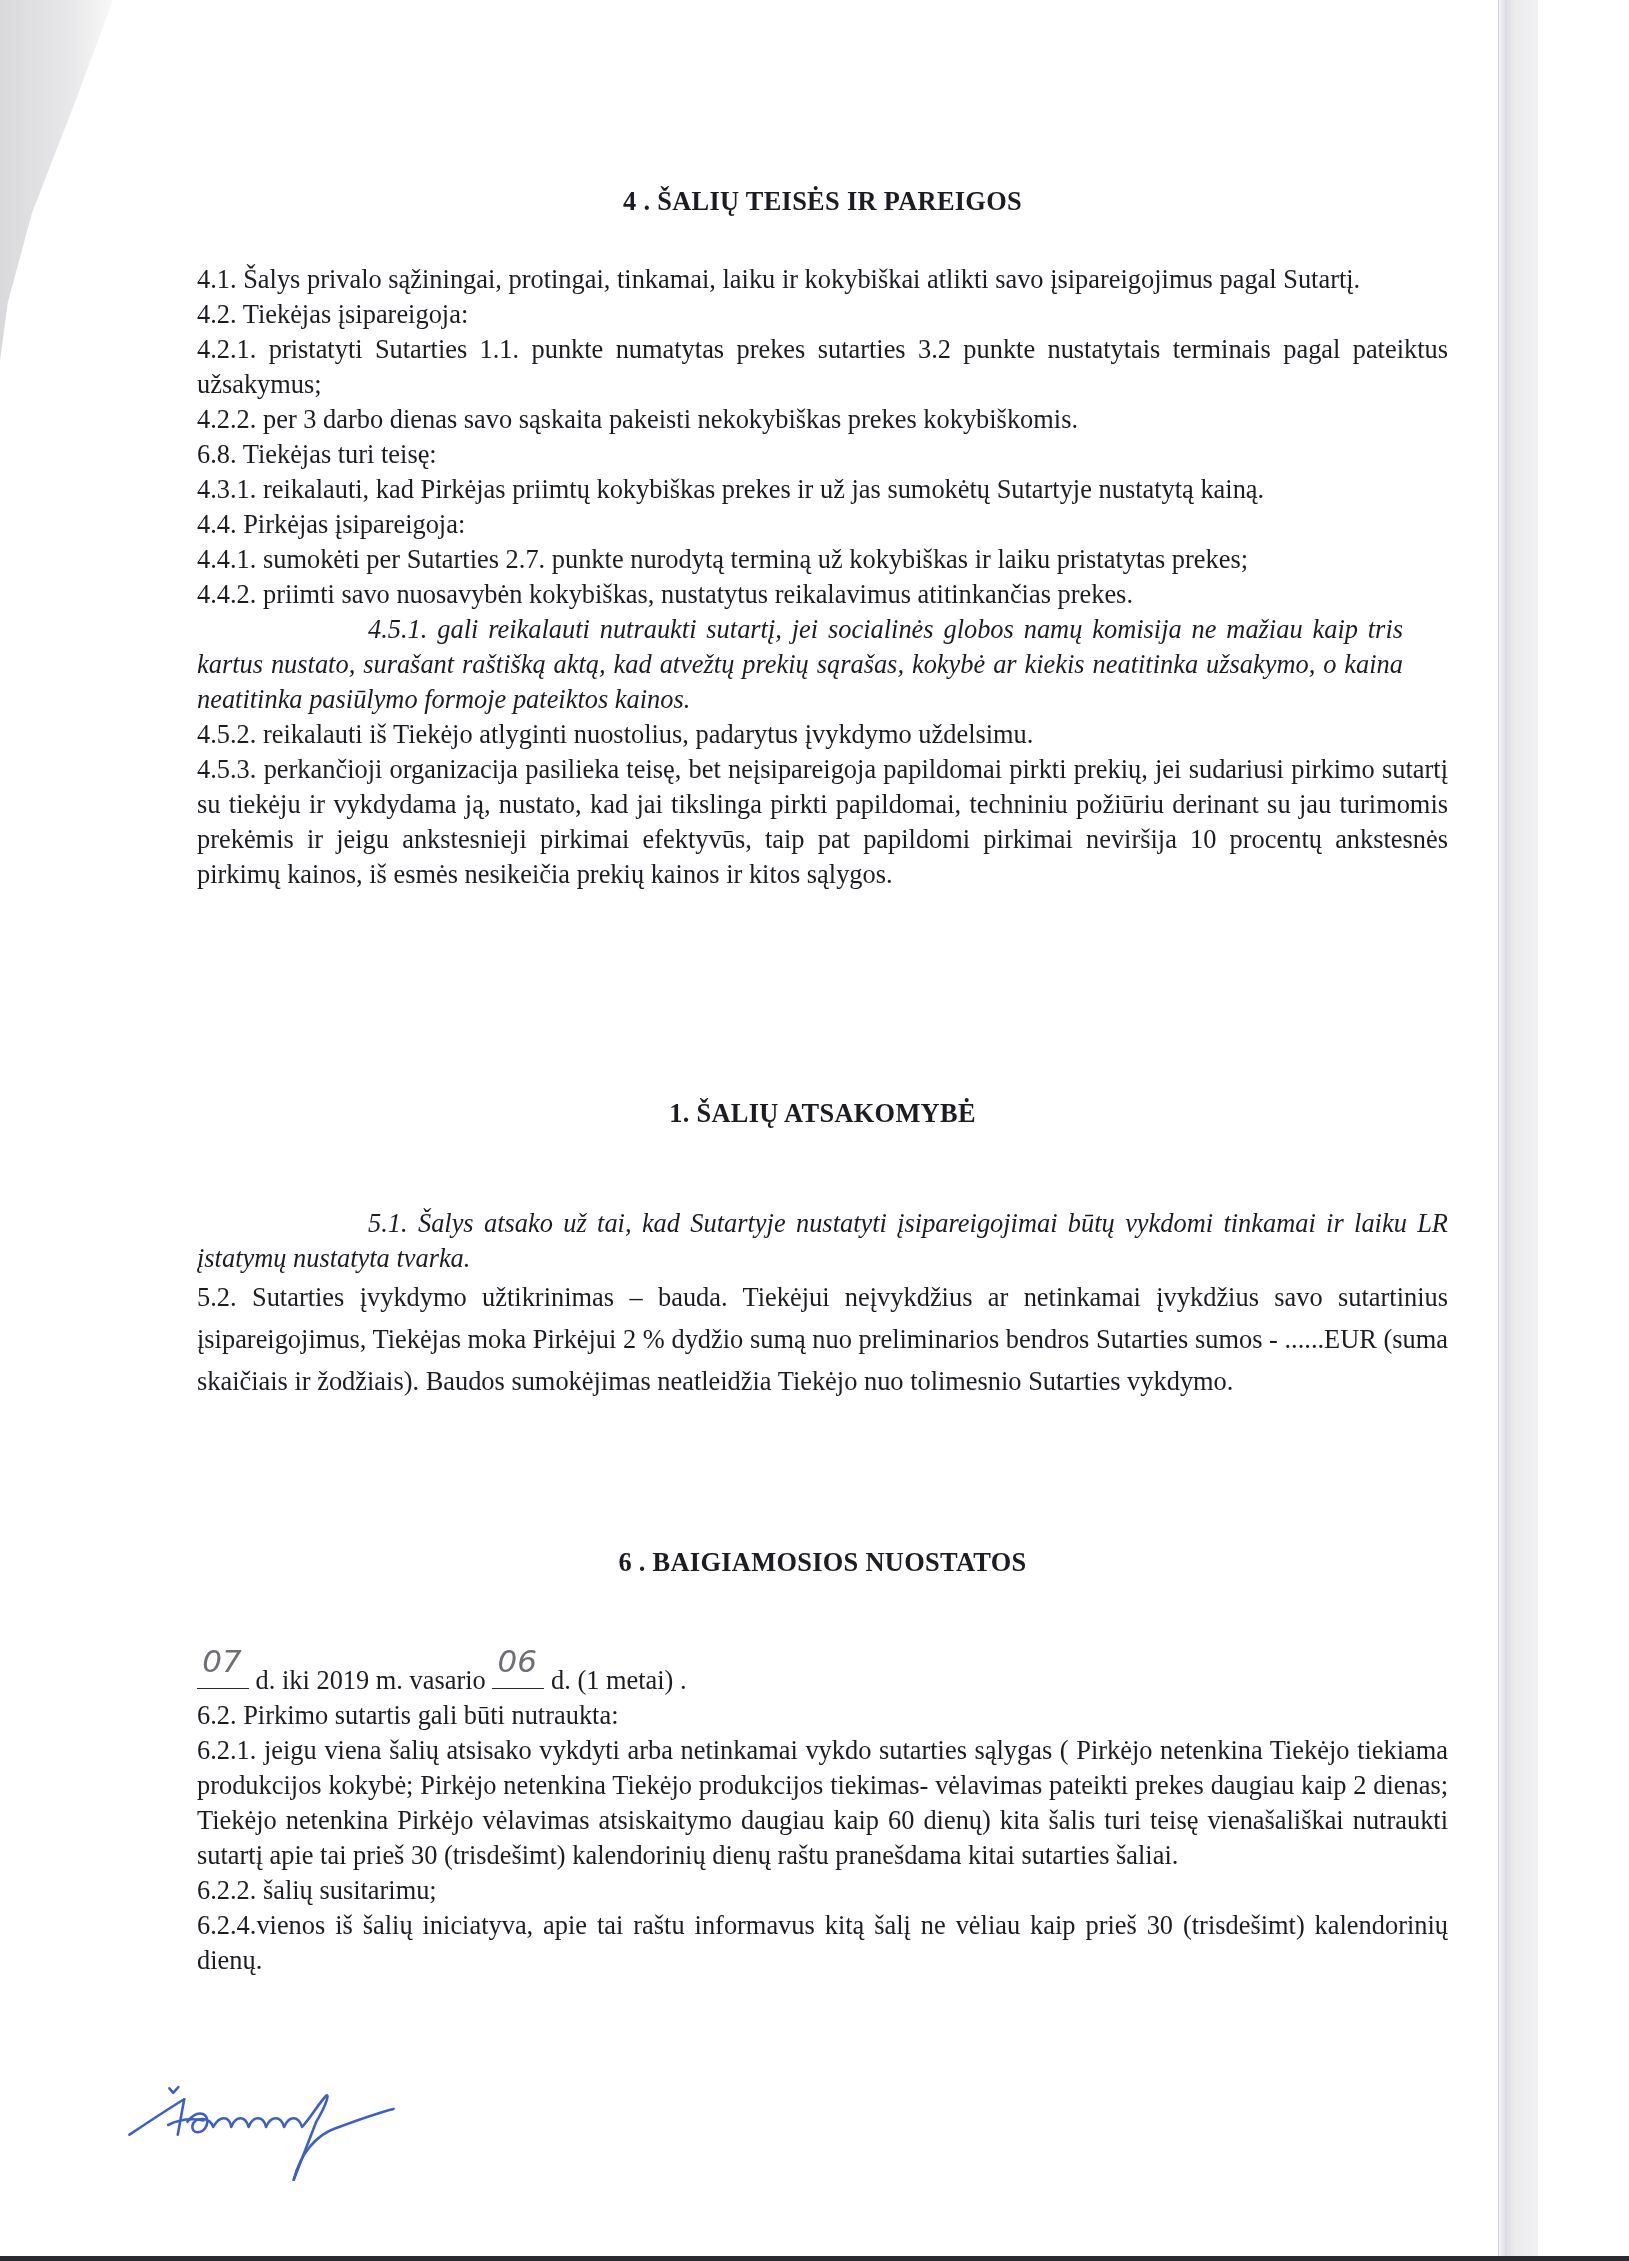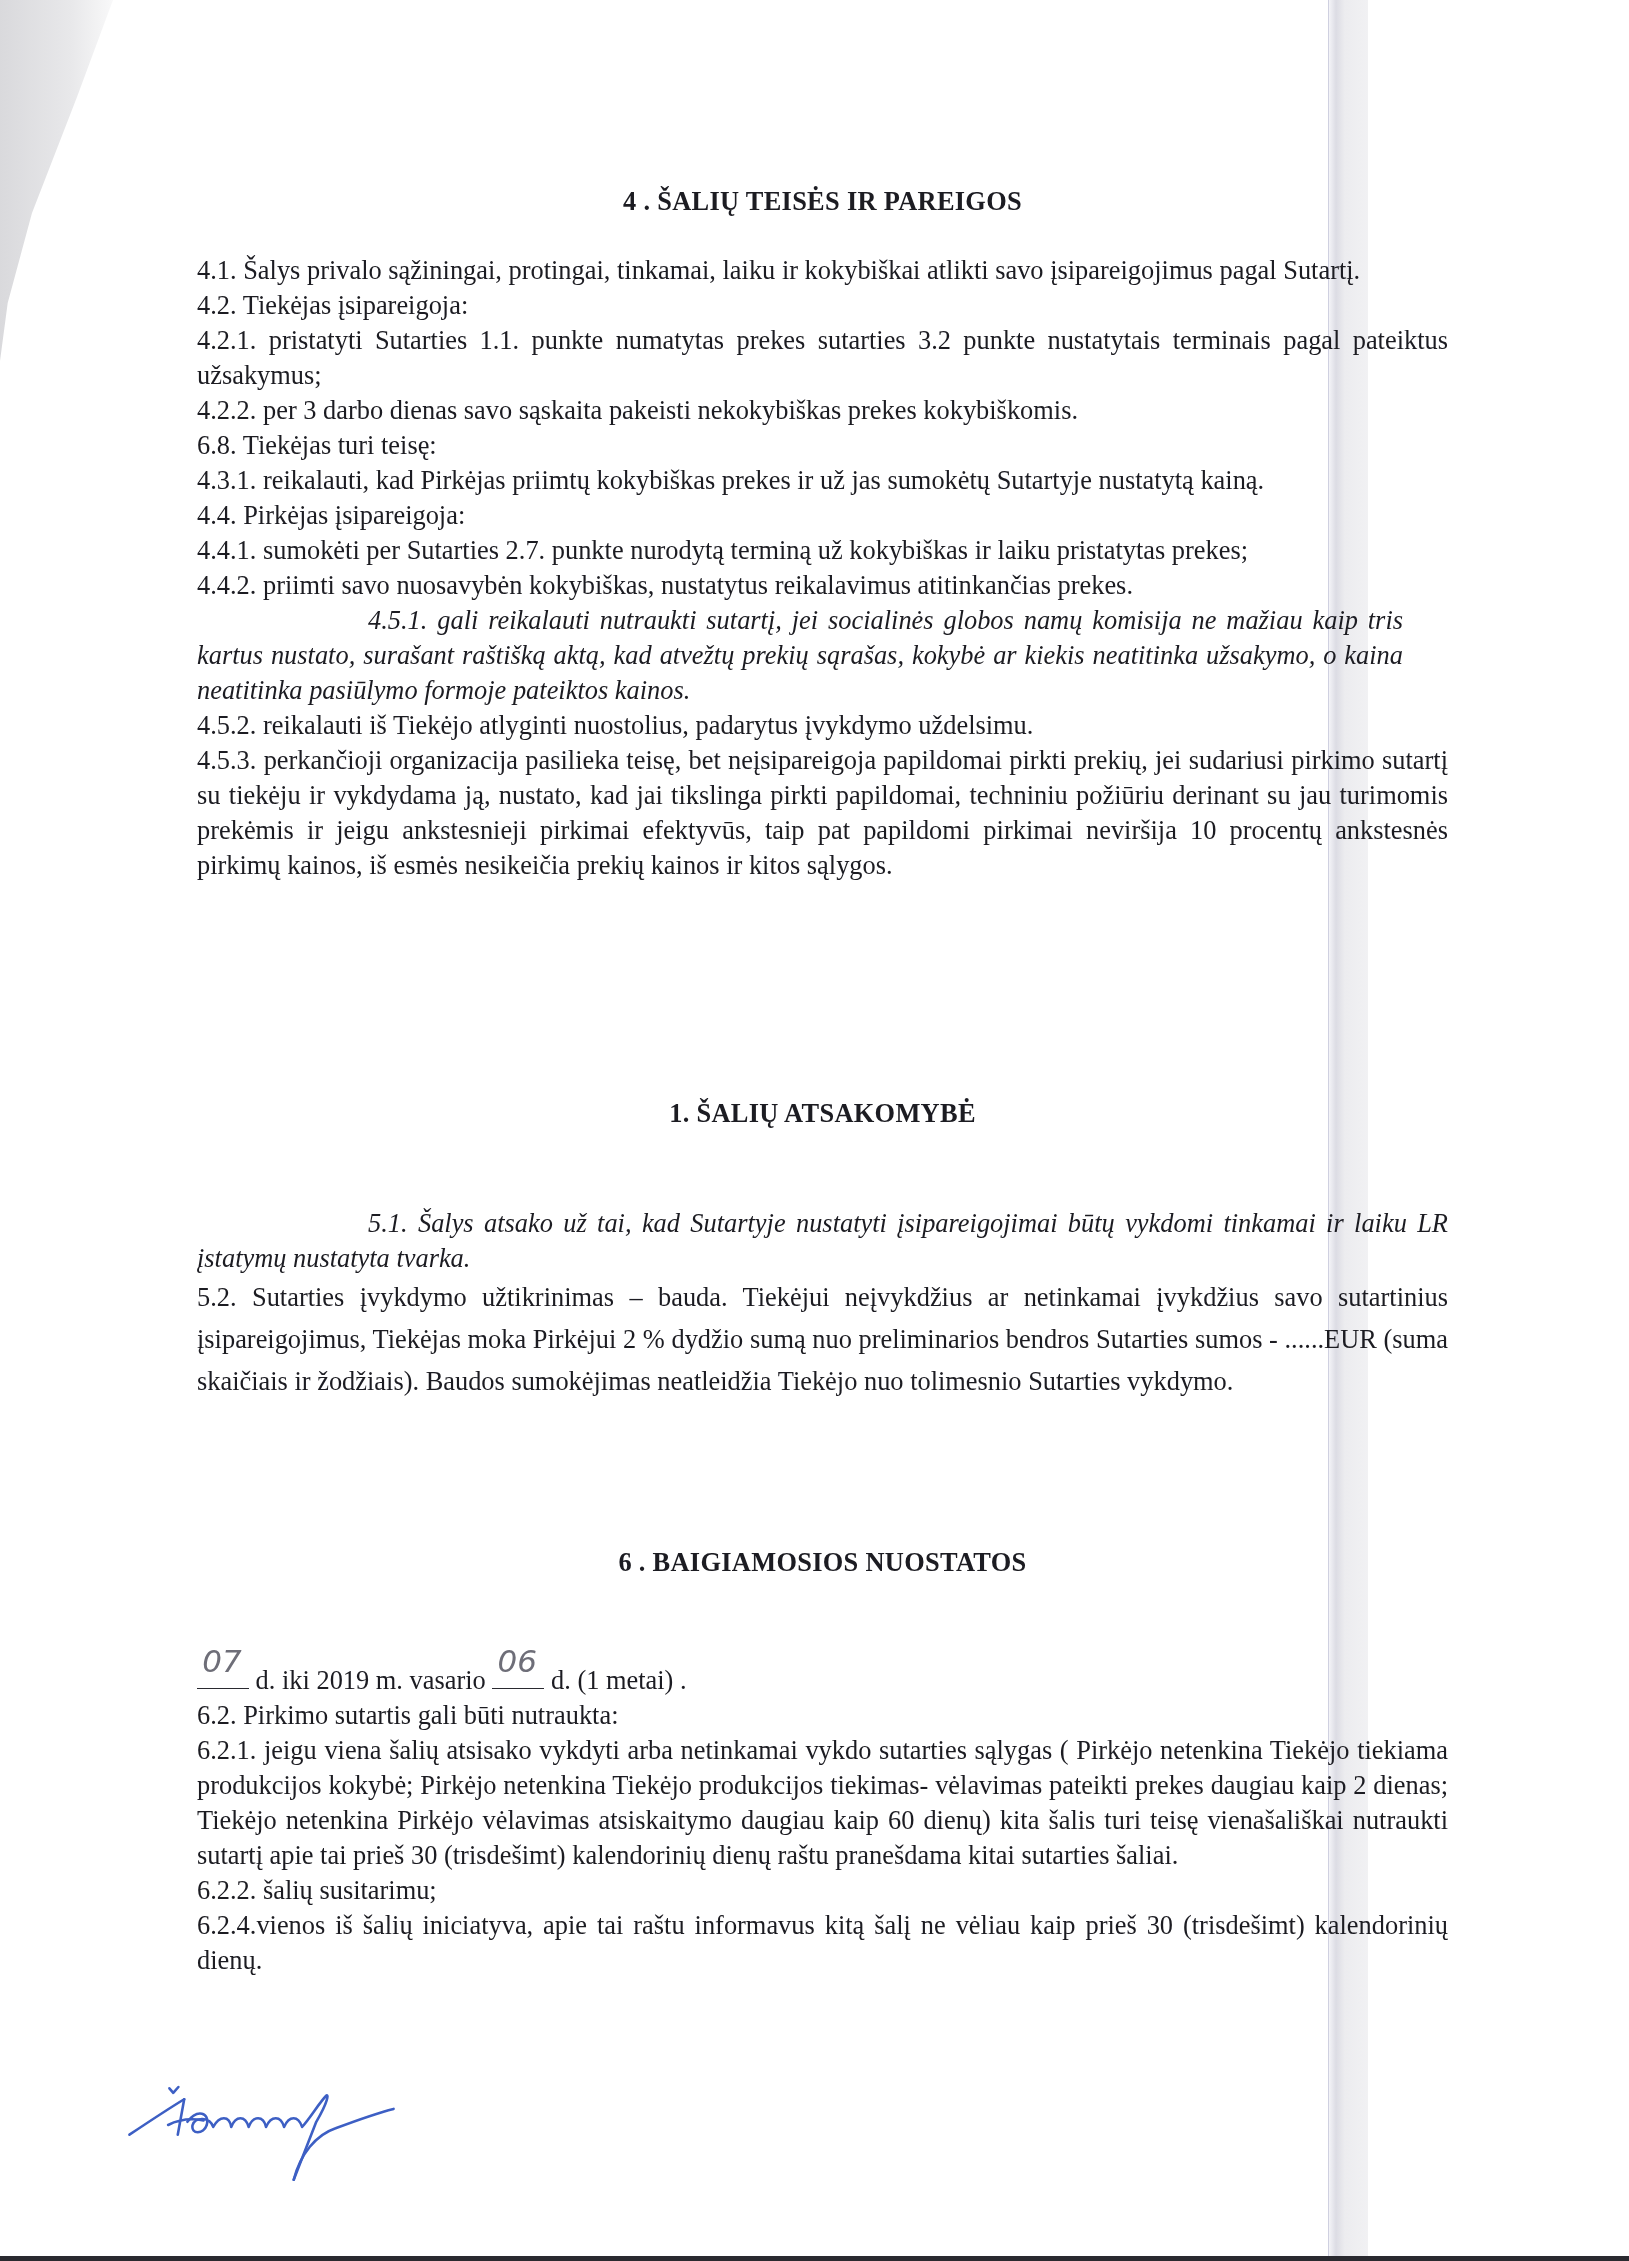--- a/index.html
+++ b/index.html
@@ -2,21 +2,21 @@
 <html style="font-size:10.3px"><head>
 <meta charset="utf-8">
 <style>
   html, body { margin: 0; padding: 0; }
   body {
     width: 1630px; height: 2261px; position: relative; overflow: hidden;
     background: #ffffff;
     font-family: "Liberation Serif", "DejaVu Serif", serif;
     color: #1c1c22;
   }
-  .page { position: absolute; left: 0; top: 0; width: 1368px; height: 2261px; }
+  .page { position: absolute; left: 0; top: 0; width: 1538px; height: 2261px; }
   .left-shadow {
     position: absolute; left: 0; top: 0; width: 129px; height: 361px;
     background: linear-gradient(90deg, #d9d9dc 0%, #e8e8ea 55%, rgba(255,255,255,0) 100%);
     clip-path: polygon(0 0, 113px 0, 77px 97px, 32px 213px, 7.7px 303px, 0 361px);
   }
   .right-edge {
     position: absolute; right: 0; top: 0; width: 39px; height: 2257px;
     background: linear-gradient(90deg, #f4f4f8 0%, #dcdce4 18%, #ececef 40%, #f1f1f3 100%);
     border-left: 1.3px solid #cfd0e0;
   }
@@ -49,21 +49,21 @@
 
 <div class="page">
   <div class="left-shadow"></div>
   <div class="right-edge"></div>
   <div class="bottom-bar"></div>
 
   <div class="content">
 
     <div class="heading" style="top:184px;">4 . ŠALIŲ TEISĖS IR PAREIGOS</div>
 
-    <div class="block" style="top:253px;">
+    <div class="block" style="top:262px;">
       <p class="p justify">4.1. Šalys privalo sąžiningai, protingai, tinkamai, laiku ir kokybiškai atlikti savo įsipareigojimus pagal Sutartį.</p>
       <p class="p">4.2. Tiekėjas įsipareigoja:</p>
       <p class="p justify">4.2.1. pristatyti Sutarties 1.1. punkte numatytas prekes sutarties 3.2 punkte nustatytais terminais pagal pateiktus užsakymus;</p>
       <p class="p">4.2.2. per 3 darbo dienas savo sąskaita pakeisti nekokybiškas prekes kokybiškomis.</p>
       <p class="p">6.8. Tiekėjas turi teisę:</p>
       <p class="p">4.3.1. reikalauti, kad Pirkėjas priimtų kokybiškas prekes ir už jas sumokėtų Sutartyje nustatytą kainą.</p>
       <p class="p">4.4. Pirkėjas įsipareigoja:</p>
       <p class="p" style="padding-right:116px;">4.4.1. sumokėti per Sutarties 2.7. punkte nurodytą terminą už kokybiškas ir laiku pristatytas prekes;</p>
       <p class="p">4.4.2. priimti savo nuosavybėn kokybiškas, nustatytus reikalavimus atitinkančias prekes.</p>
       <p class="p italic justify indent" style="padding-right:45px;">4.5.1. gali reikalauti nutraukti sutartį, jei socialinės globos namų komisija ne mažiau kaip tris kartus nustato, surašant raštišką aktą, kad atvežtų prekių sąrašas, kokybė ar kiekis neatitinka užsakymo, o kaina neatitinka pasiūlymo formoje pateiktos kainos.</p>

